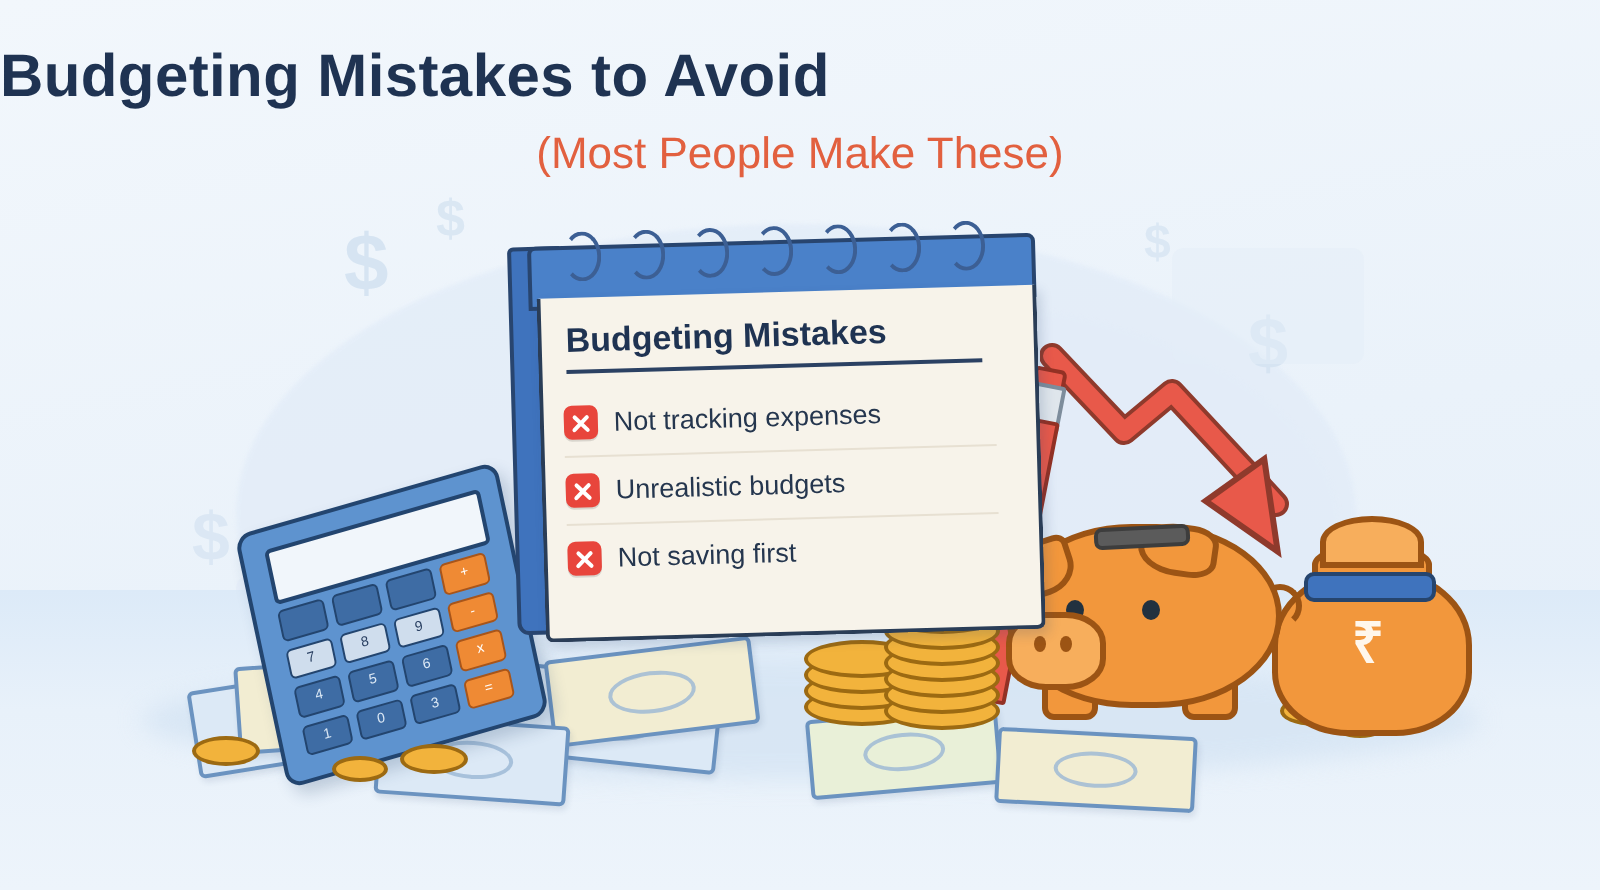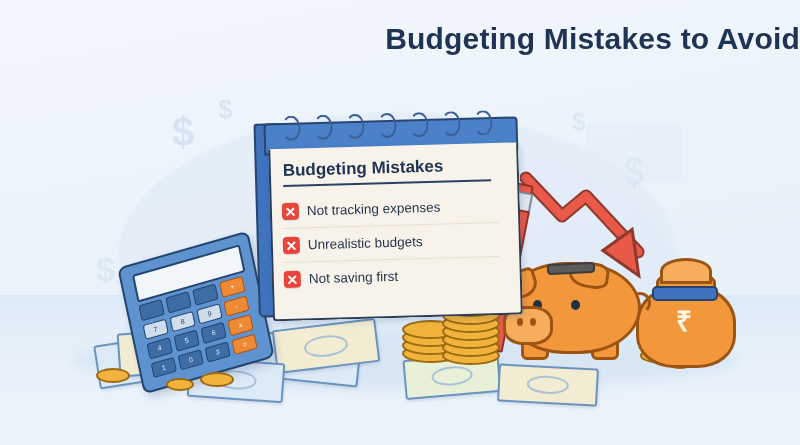--- a/index.html
+++ b/index.html
@@ -11,21 +11,21 @@
   .canvas{position:relative;width:800px;height:445px;overflow:hidden;
     background:linear-gradient(170deg,#f2f7fc 0%,#eaf2fa 55%,#e6eff9 100%);}
 
   
   .bg-blob{position:absolute;border-radius:50%;background:#e2ecf8;opacity:.75;filter:blur(1px);}
   .wm{position:absolute;color:#d6e4f2;font-weight:700;user-select:none;line-height:1;}
   .wm-doc{position:absolute;background:#e4edf8;border-radius:6px;opacity:.7;}
   .wm-line{position:absolute;background:#dbe7f5;border-radius:2px;opacity:.8;}
 
   
-  .title{position:absolute;left:0;right:0;top:22px;text-align:right;
+  .title{position:absolute;left:0;right:0;top:22px;text-align:left;
     font-size:30px;font-weight:700;color:#1f3352;letter-spacing:.2px;}
   .subtitle{position:absolute;left:0;right:0;top:64px;text-align:center;
     font-size:22px;font-weight:500;color:#e2603f;}
 
   
   .floor{position:absolute;left:0;right:0;bottom:0;height:150px;
     background:linear-gradient(180deg,#dceaf8 0%,#e8f1fa 40%,#edf4fb 100%);}
   .floor-shadow{position:absolute;left:70px;bottom:55px;width:670px;height:60px;
     border-radius:50%;background:#d3e3f3;opacity:.75;filter:blur(6px);}
 
@@ -157,20 +157,21 @@
   <div class="wm" style="left:572px;top:110px;font-size:24px;opacity:.75;">$</div>
   <div class="wm" style="left:688px;top:272px;font-size:30px;opacity:.6;">$</div>
 
   <div class="wm-doc" style="left:118px;top:288px;width:118px;height:84px;"></div>
   <div class="wm-line" style="left:128px;top:298px;width:80px;height:4px;"></div>
   <div class="wm-line" style="left:128px;top:330px;width:94px;height:4px;"></div>
   <div class="wm-line" style="left:128px;top:344px;width:64px;height:4px;"></div>
   <div class="wm-doc" style="left:586px;top:124px;width:96px;height:58px;opacity:.5;"></div>
 
   <div class="title">Budgeting Mistakes to Avoid</div>
+  <div class="subtitle">(Most People Make These)</div>
 
   <div class="floor"></div>
   <div class="floor-shadow"></div>
 
   <div class="arrow">
     <svg width="150" height="110" viewBox="0 0 150 110">
       <polyline points="6,8 42,46 66,26 118,82" fill="none" stroke="#8f3a2c" stroke-width="13" stroke-linejoin="round" stroke-linecap="round"></polyline>
       <polyline points="6,8 42,46 66,26 118,82" fill="none" stroke="#e8594a" stroke-width="9" stroke-linejoin="round" stroke-linecap="round"></polyline>
       <polygon points="100,62 132,96 88,96" fill="#e8594a" stroke="#8f3a2c" stroke-width="3" transform="rotate(35 110 80)"></polygon>
     </svg>

